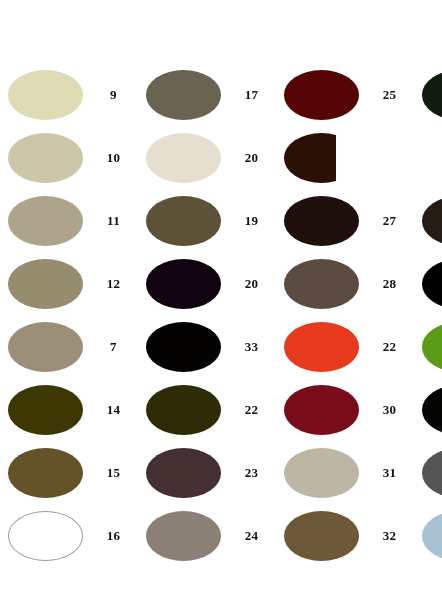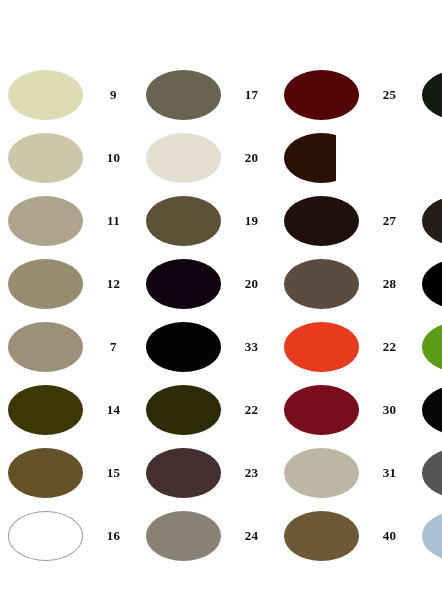--- a/index.html
+++ b/index.html
@@ -212,21 +212,21 @@
         <div class="swatch-cell col-0">
           <div class="swatch-chip outlined" title="#FFFFFF" style="background: rgb(255, 255, 255);"></div>
           <div class="swatch-label">16</div>
         </div>
         <div class="swatch-cell col-1">
           <div class="swatch-chip" title="#8B8075" style="background: rgb(139, 128, 117);"></div>
           <div class="swatch-label">24</div>
         </div>
         <div class="swatch-cell col-2">
           <div class="swatch-chip" title="#6D5837" style="background: rgb(109, 88, 55);"></div>
-          <div class="swatch-label">40</div>
+          <div class="swatch-label">32</div>
         </div>
         <div class="swatch-cell col-3">
           <div class="swatch-chip" title="#A8C2D1" style="background: rgb(168, 194, 209);"></div>
           <div class="swatch-label"></div>
         </div>
       </div>
     </div>
 </div>
 
 </body></html>

